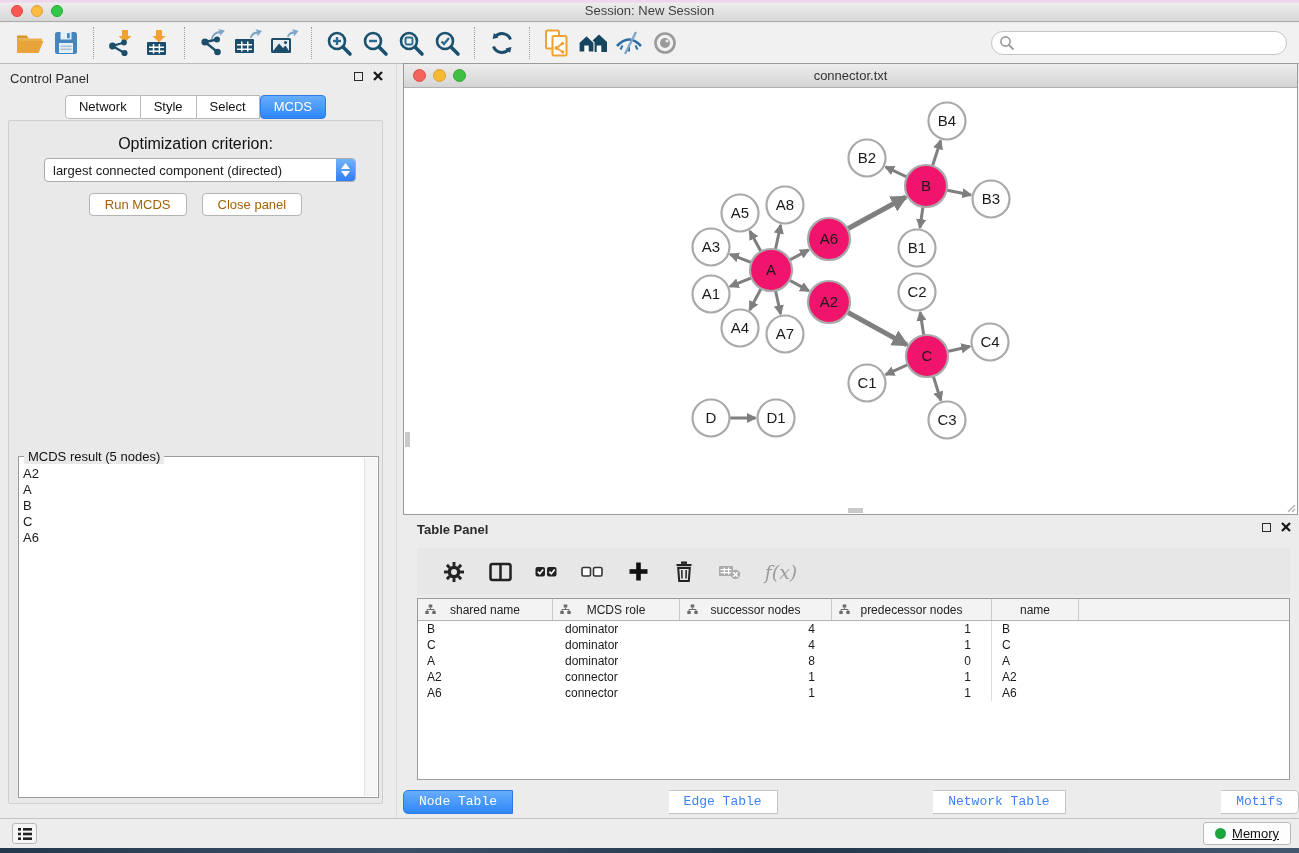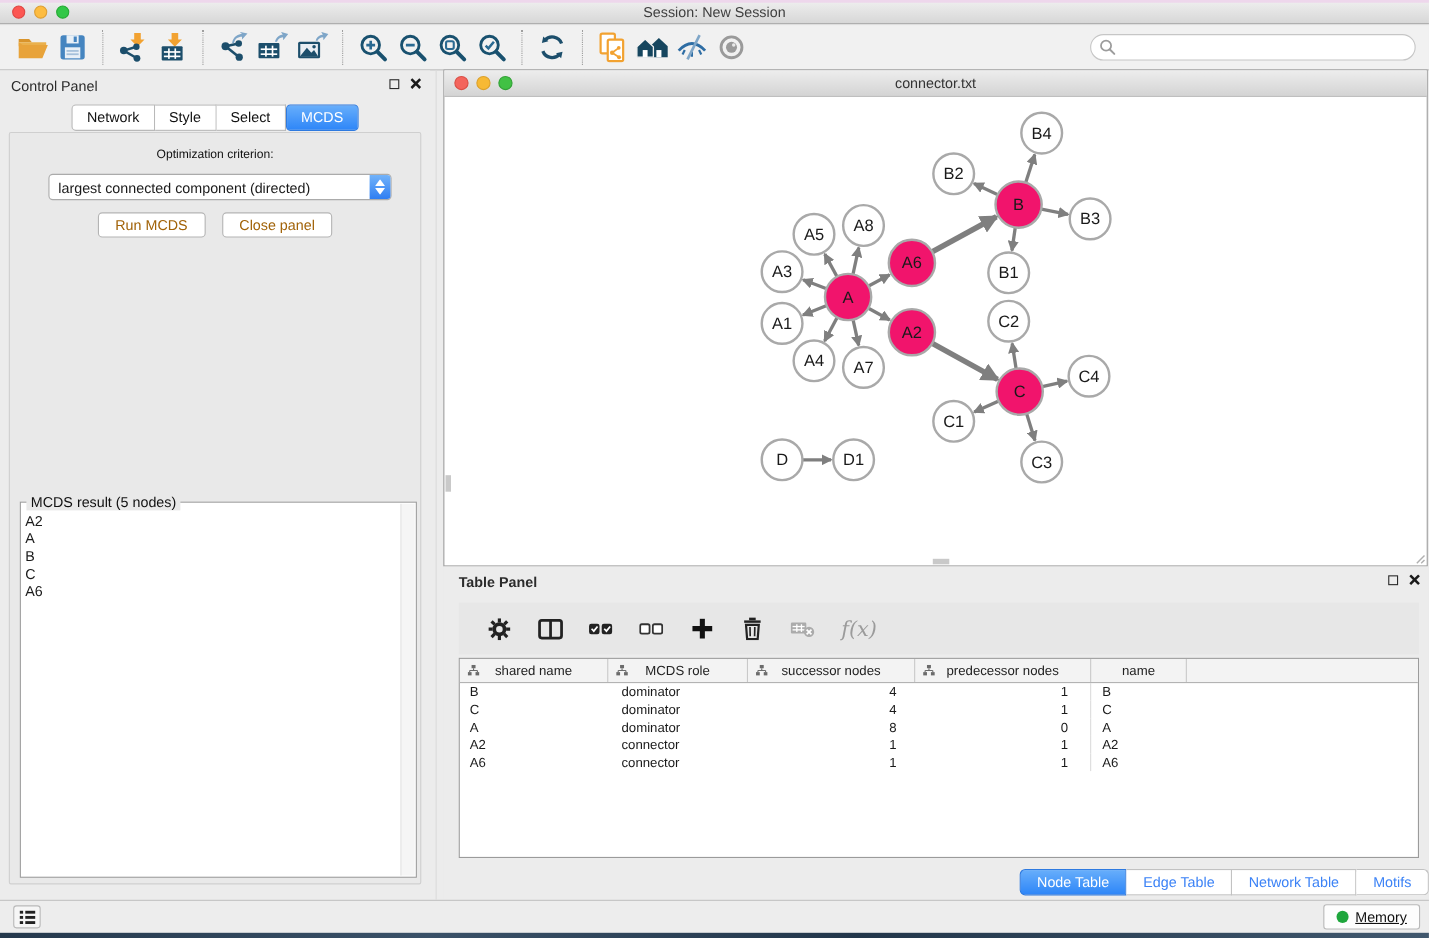--- a/index.html
+++ b/index.html
@@ -35,21 +35,21 @@
   .panel-icons { position:absolute; right:8px; top:7px; display:flex; gap:10px; align-items:center; }
   .float-ico { width:9px; height:9px; border:1.4px solid #2b2b2b; display:inline-block; }
   .cp-tabs { position:absolute; left:0; right:0; top:31px; display:flex; justify-content:center; }
   .cp-tab { font-size:13px; padding:3px 13px 4px; background:#fff; border:1px solid #b9b9b9; border-left:none;
     color:#111; cursor:default; }
   .cp-tab:first-child { border-left:1px solid #b9b9b9; border-radius:4px 0 0 4px;text-align:center; }
   .cp-tab:last-child { border-radius:0 4px 4px 0; }
   .cp-tab.active { background:linear-gradient(#67aefb,#2e86f8); border:1px solid #2e7ae0; color:#fff; border-radius:4px; }
   .cp-content { position:absolute; left:8px; right:8px; top:56px; height:684px;
     background:#e9e9e9; border:1px solid #cfcfcf; border-radius:2px; }
-  .opt-label { position:absolute; left:0; right:0; top:14px; text-align:center; font-size:11px; color:#111; }
+  .opt-label { position:absolute; left:0; right:0; top:14px; text-align:center; font-size:16px; color:#111; }
   .criterion { position:absolute; left:35px; top:37px; width:312px; height:24px; background:#fff;
     border:1px solid #ababab; border-radius:4px; display:flex; align-items:center; }
   .criterion .val { flex:1; font-size:13px; padding-left:8px; white-space:nowrap; overflow:hidden; }
   .criterion .stepper { width:19px; height:22px; border-radius:0 3px 3px 0;
     background:linear-gradient(#72b3fa,#2f7ef2); display:flex; flex-direction:column;
     align-items:center; justify-content:center; gap:2px; }
   .criterion .stepper svg { display:block; }
   .btn-row { position:absolute; left:0; right:0; top:72px; display:flex; justify-content:center; gap:15px; }
   .pbtn { height:23px; padding:0 15px; font-size:13px; background:#fff; border:1px solid #b4b4b4;
     border-radius:4px; color:#a16207; display:flex; align-items:center; }
@@ -91,21 +91,21 @@
   .th:last-child { border-right:none; }
   .th .tree { position:absolute; left:7px; top:5px; }
   .trow { display:grid; grid-template-columns:135px 127px 152px 160px 87px 1fr; height:16px;
     font-size:12px; align-items:center; }
   .trow .c { height:16px; line-height:16px; white-space:nowrap; overflow:hidden; }
   .trow .c0 { padding-left:9px; }
   .trow .c1 { padding-left:12px; }
   .trow .c2 { text-align:right; padding-right:17px; }
   .trow .c3 { text-align:right; padding-right:20px; border-right:1px solid #dcdcdc; }
   .trow .c4 { padding-left:10px; }
-  .bot-tabs { position:absolute; left:0; right:0; top:275px; display:flex; justify-content:flex-end; }
+  .bot-tabs { position:absolute; left:0; right:0; top:275px; display:flex; justify-content:space-between;font-family:Liberation Mono, monospace; }
   .btab { font-size:13px; padding:3px 15px 4px; background:#fff; border:1px solid #c2c2c2; border-left:none;
     color:#3b82f6; }
   .btab:first-child { border-left:1px solid #c2c2c2; border-radius:5px 0 0 5px; }
   .btab:last-child { border-radius:0 5px 5px 0; }
   .btab.active { background:linear-gradient(#67aefb,#2e86f8); color:#fff; border-color:#2e7ae0; }
 
   
   .statusbar { position:absolute; left:0; top:818px; width:1299px; height:30px;
     background:#ededed; border-top:1px solid #c2c2c2; }
   .list-btn { position:absolute; left:12px; top:4px; width:25px; height:21px; background:#f6f6f6;

